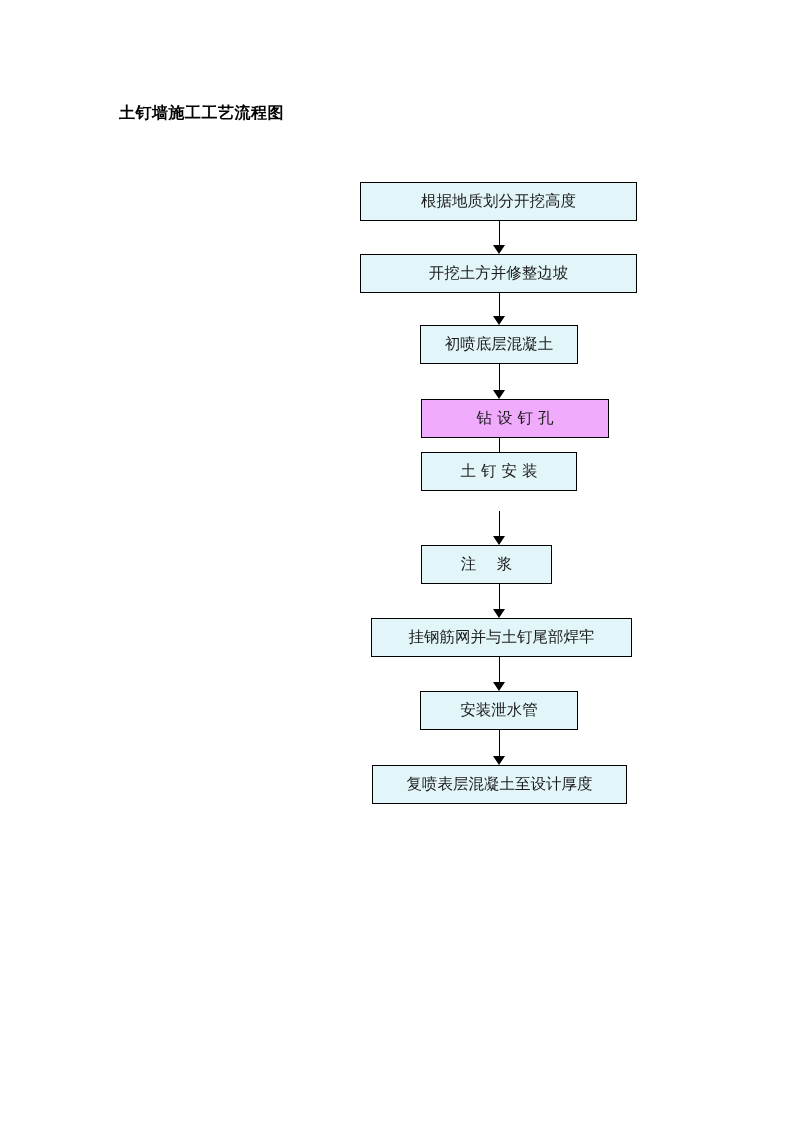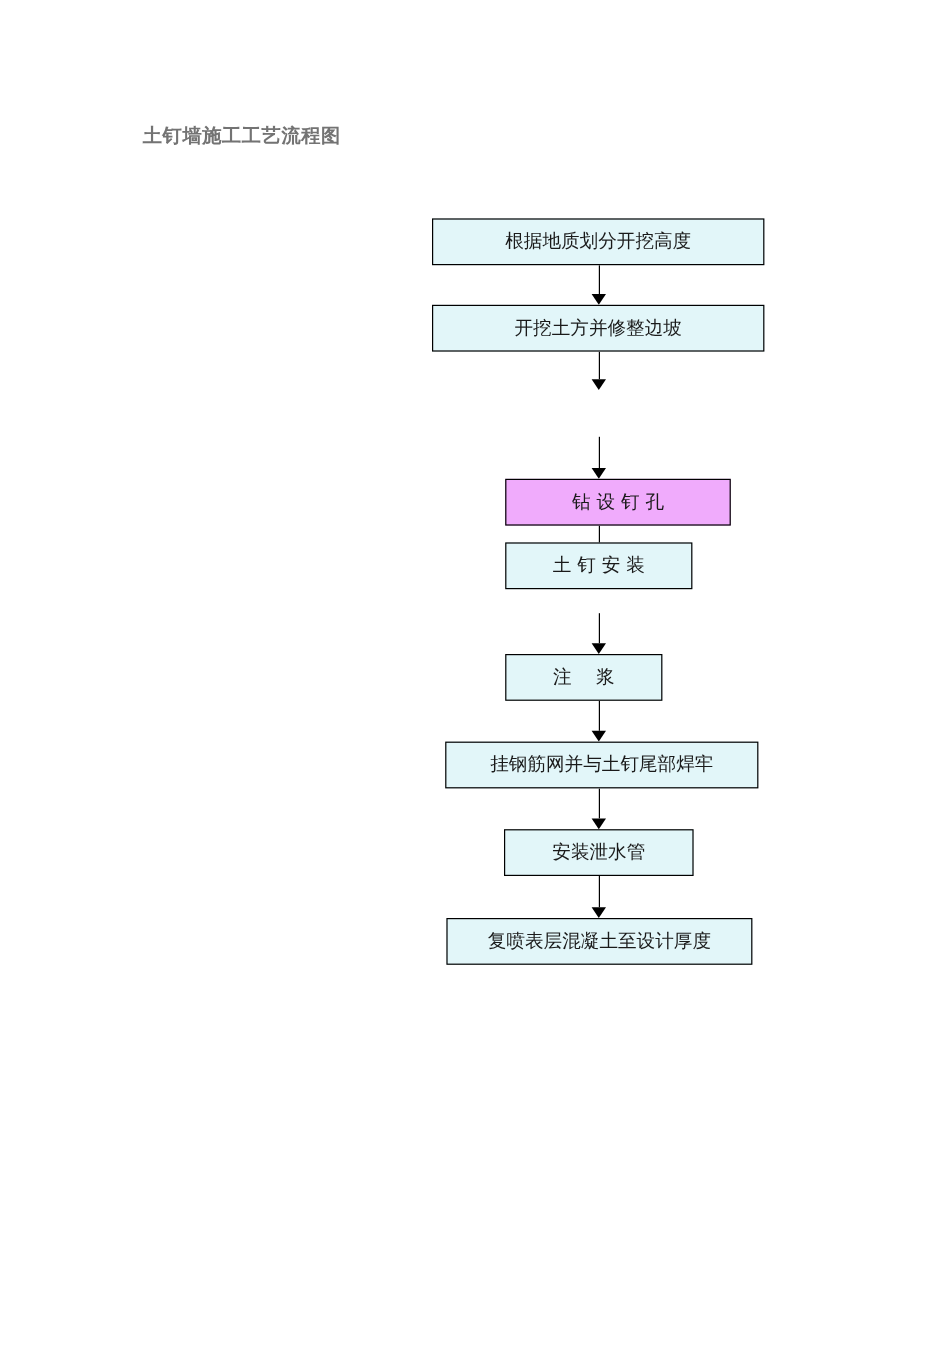--- a/index.html
+++ b/index.html
@@ -21,21 +21,21 @@
     height: 1122px;
     background: #ffffff;
   }
   .title {
     position: absolute;
     left: 119px;
     top: 103px;
     font-family: "DejaVu Sans", "Liberation Sans", sans-serif;
     font-size: 16px;
     font-weight: bold;
-    color: #737373;
+    color: #000000;
     letter-spacing: 0.5px;
     white-space: nowrap;
   }
   #flow {
     position: absolute;
     left: 0;
     top: 0;
     width: 793px;
     height: 1122px;
   }
@@ -110,20 +110,21 @@
       <div class="connector" style="left: 493px; top: 657px; height: 34px;">
         <div class="stem" style="height: 25px;"></div>
         <div class="head" style="top: 25px;"></div>
       </div>
       <div class="connector" style="left: 493px; top: 730px; height: 35px;">
         <div class="stem" style="height: 26px;"></div>
         <div class="head" style="top: 26px;"></div>
       </div>
       <div class="node" style="left: 360px; top: 182px; width: 277px; height: 39px; background: rgb(226, 246, 249); border-color: rgb(0, 0, 0);"><span>根据地质划分开挖高度</span></div>
       <div class="node" style="left: 360px; top: 254px; width: 277px; height: 39px; background: rgb(226, 246, 249); border-color: rgb(0, 0, 0); text-align: right;"><span>开挖土方并修整边坡</span></div>
+      <div class="node" style="left: 420px; top: 325px; width: 158px; height: 39px; background: rgb(226, 246, 249); border-color: rgb(0, 0, 0);"><span>初喷底层混凝土</span></div>
       <div class="node" style="left: 421px; top: 399px; width: 188px; height: 39px; background: #f0abfc; border-color: rgb(0, 0, 0);"><span>钻 设 钉 孔</span></div>
       <div class="node" style="left: 421px; top: 452px; width: 156px; height: 39px; background: rgb(226, 246, 249); border-color: rgb(0, 0, 0);"><span>土 钉 安 装</span></div>
       <div class="node" style="left: 421px; top: 545px; width: 131px; height: 39px; background: rgb(226, 246, 249); border-color: rgb(0, 0, 0);"><span>注　 浆</span></div>
       <div class="node" style="left: 420px; top: 691px; width: 158px; height: 39px; background: rgb(226, 246, 249); border-color: rgb(0, 0, 0);"><span>安装泄水管</span></div>
       <div class="node" style="left: 371px; top: 618px; width: 261px; height: 39px; background: rgb(226, 246, 249); border-color: rgb(0, 0, 0);"><span>挂钢筋网并与土钉尾部焊牢</span></div>
       <div class="node" style="left: 372px; top: 765px; width: 255px; height: 39px; background: rgb(226, 246, 249); border-color: rgb(0, 0, 0);"><span>复喷表层混凝土至设计厚度</span></div>
     </div>
 
 </div>
 

